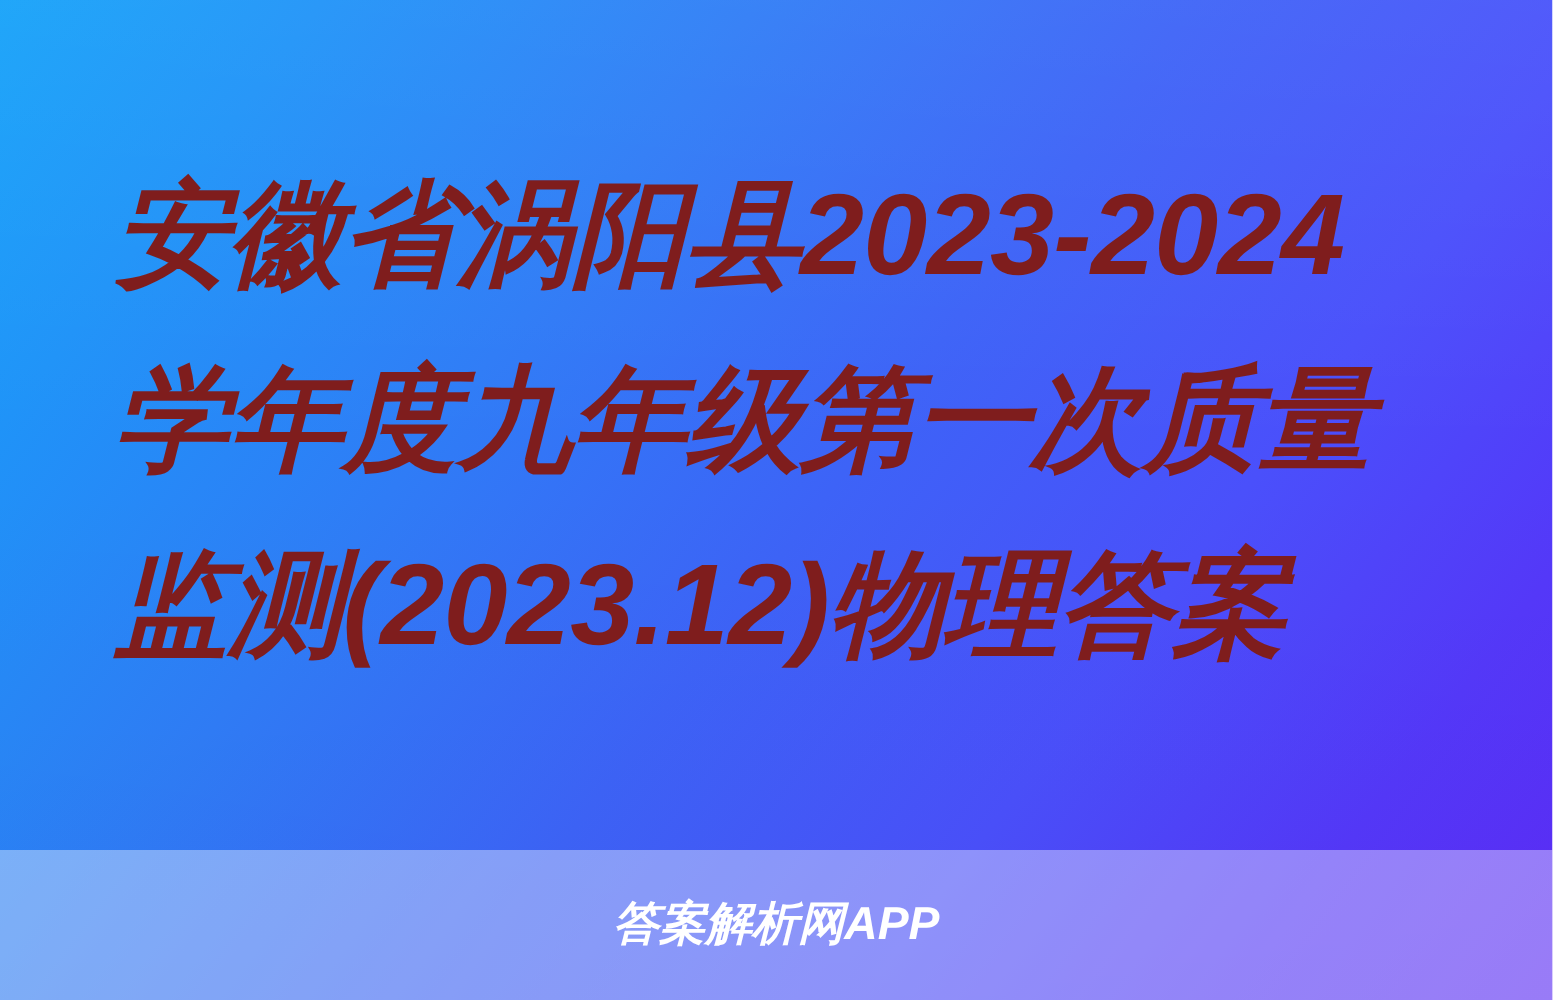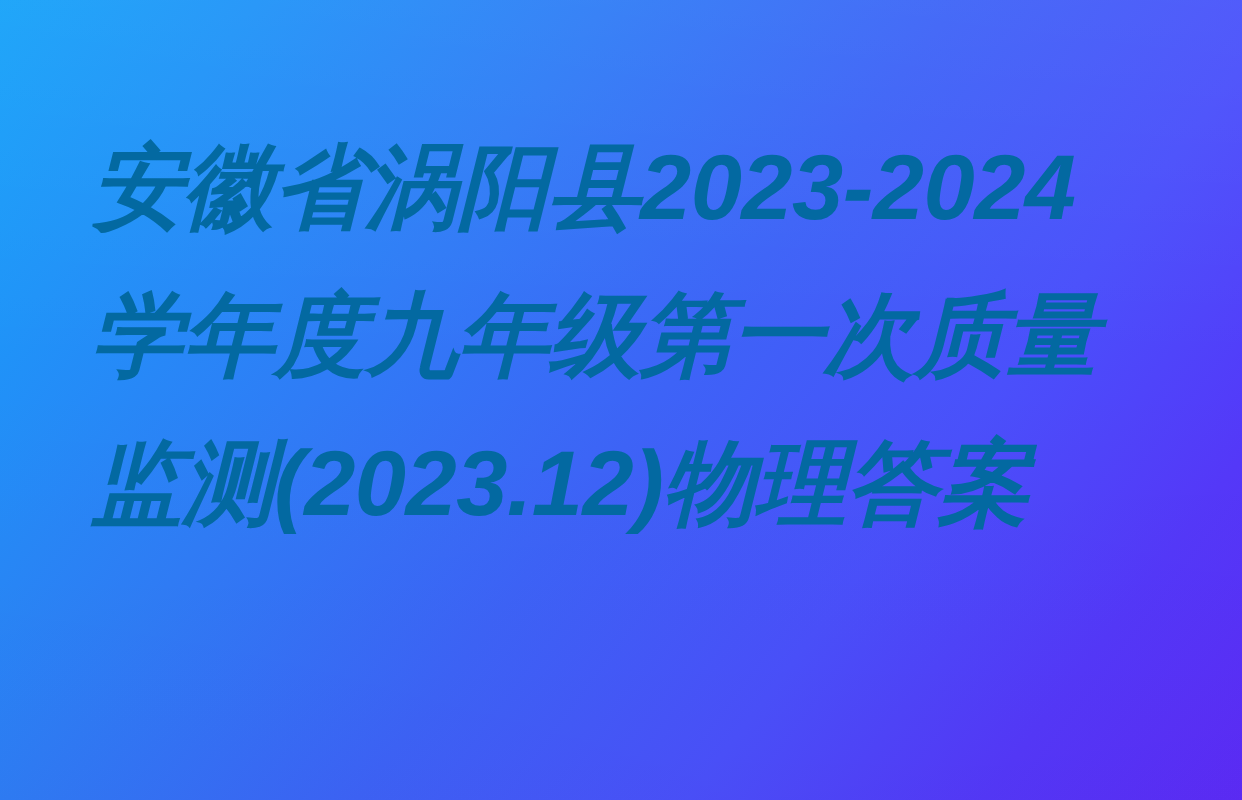--- a/index.html
+++ b/index.html
@@ -49,21 +49,21 @@
     height: 680px;
     display: flex;
     align-items: center;
     justify-content: center;
     padding: 0 46px;
     box-sizing: border-box;
   }
 
   .title-text {
     width: 1060px;
-    color: #0369a1;
+    color: #7f1d1d;
     font-size: 92px;
     line-height: 148px;
     font-weight: 700;
     font-style: italic;
     letter-spacing: -0.5px;
     text-align: left;
     word-break: break-all;
     transform: translateY(-4px);
     text-rendering: geometricPrecision;
   }
@@ -99,14 +99,17 @@
 
   <div class="bg-gradient"></div>
   <div class="bg-gradient-overlay"></div>
 
   <div class="title-area">
     <div class="title-text">
       <span>安徽省涡阳县2023-202</span><span>4学年度九年级第一次质</span><span>量监测(2023.12)物理答</span><span>案</span>
     </div>
   </div>
 
+  <div class="footer-band">
+    <div class="footer-band-text">答案解析网APP</div>
+  </div>
 
 </div>
 
 </body></html>

